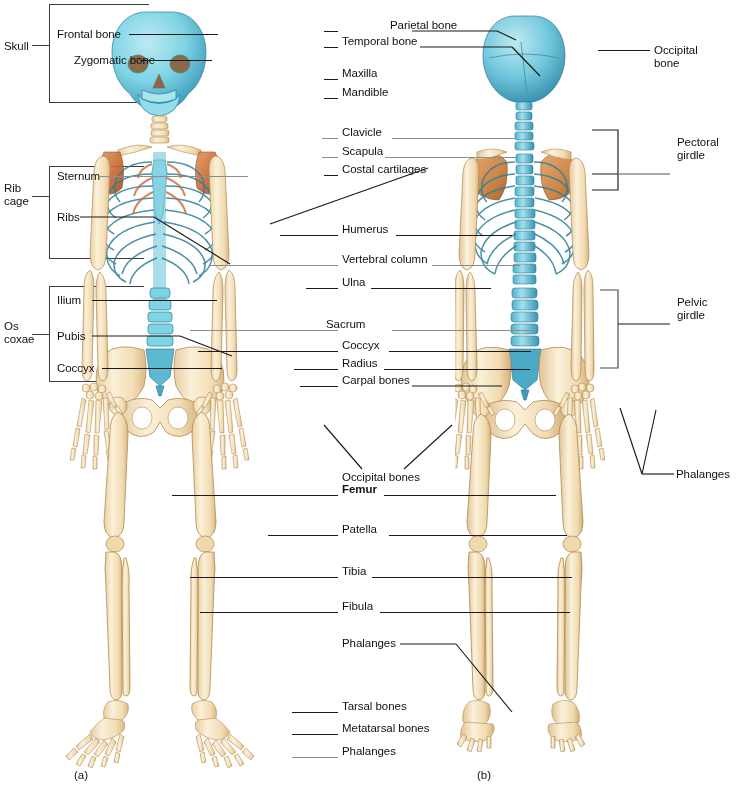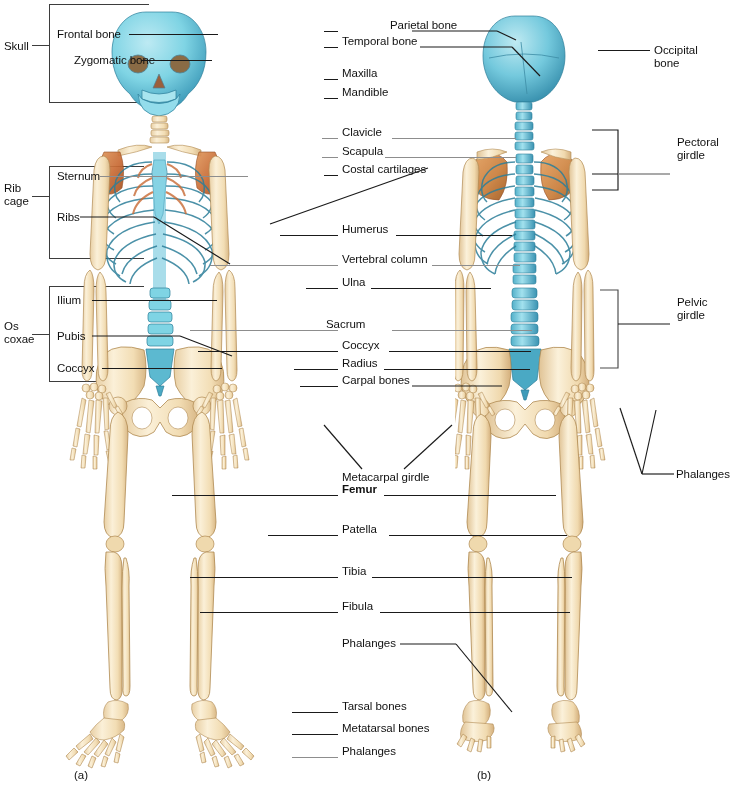--- a/index.html
+++ b/index.html
@@ -605,21 +605,21 @@
   <div class="lead" style="left:294px; top:369px; width:44px;"></div>
   <div class="lbl" style="left:342px; top:357px;">Radius</div>
   <div class="lead" style="left:384px; top:369px; width:146px;"></div>
 
   <div class="lead" style="left:300px; top:386px; width:38px;"></div>
   <div class="lbl" style="left:342px; top:374px;">Carpal bones</div>
   <svg class="diag" style="left:412px; top:380px; width:130px; height:24px;">
     <line x1="0" y1="6" x2="90" y2="6" stroke="#1a1a1a" stroke-width="1.15"></line>
   </svg>
 
-  <div class="lbl" style="left:342px; top:471px;">Metacarpal girdle</div>
+  <div class="lbl" style="left:342px; top:471px;">Occipital bones</div>
   <svg class="diag" style="left:300px; top:425px; width:180px; height:48px;">
     <line x1="24" y1="0" x2="62" y2="44" stroke="#1a1a1a" stroke-width="1.15"></line>
     <line x1="152" y1="0" x2="104" y2="44" stroke="#1a1a1a" stroke-width="1.15"></line>
   </svg>
 
   <div class="lead" style="left:172px; top:495px; width:166px;"></div>
   <div class="lbl" style="left:342px; top:483px;font-weight:bold;">Femur</div>
   <div class="lead" style="left:384px; top:495px; width:172px;"></div>
 
   <div class="lead" style="left:268px; top:535px; width:70px;"></div>

